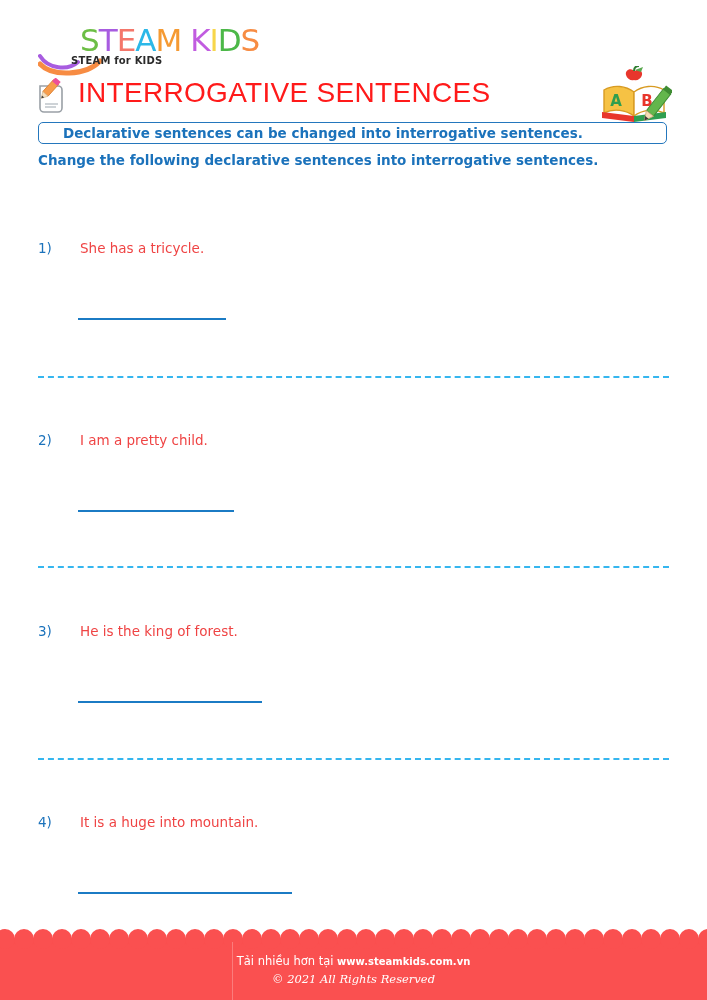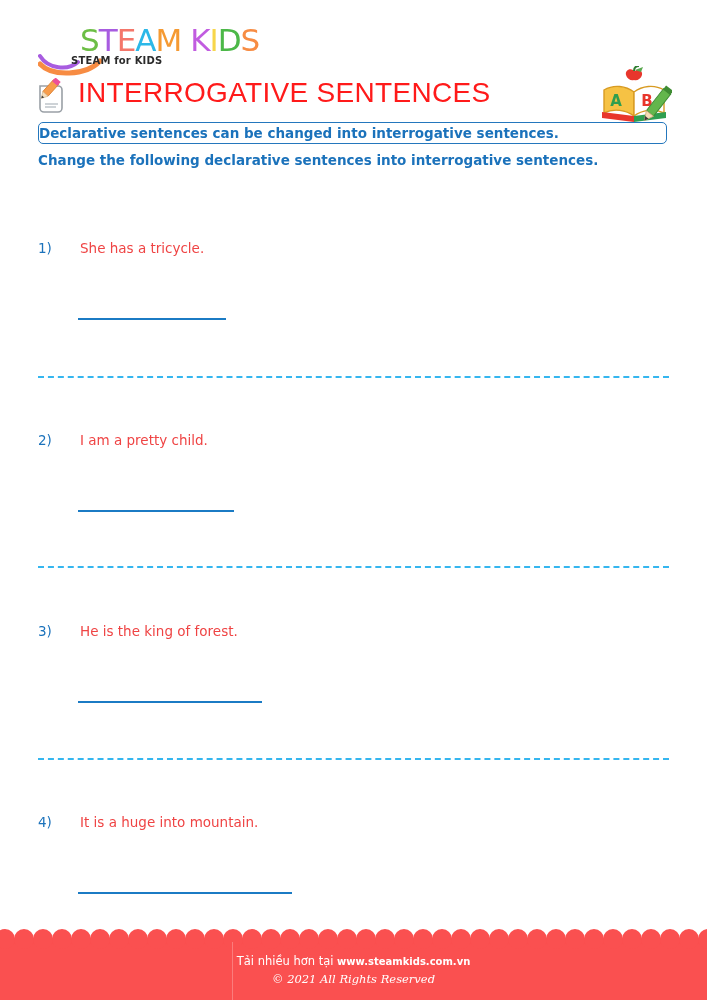--- a/index.html
+++ b/index.html
@@ -121,21 +121,21 @@
   .callout {
     position: absolute;
     left: 38px; top: 122px;
     width: 629px;
     height: 22px;
     border: 1.6px solid #2477bd;
     border-radius: 5px;
     box-sizing: border-box;
     display: flex;
     align-items: center;
-    padding-left: 0;
+    padding-left: 24px;
   }
   .callout-text {
     font-family: "DejaVu Sans", sans-serif;
     font-weight: bold;
     font-size: 13.5px;
     color: #1b72bb;
     white-space: nowrap;
   }
 
   .instruction {

